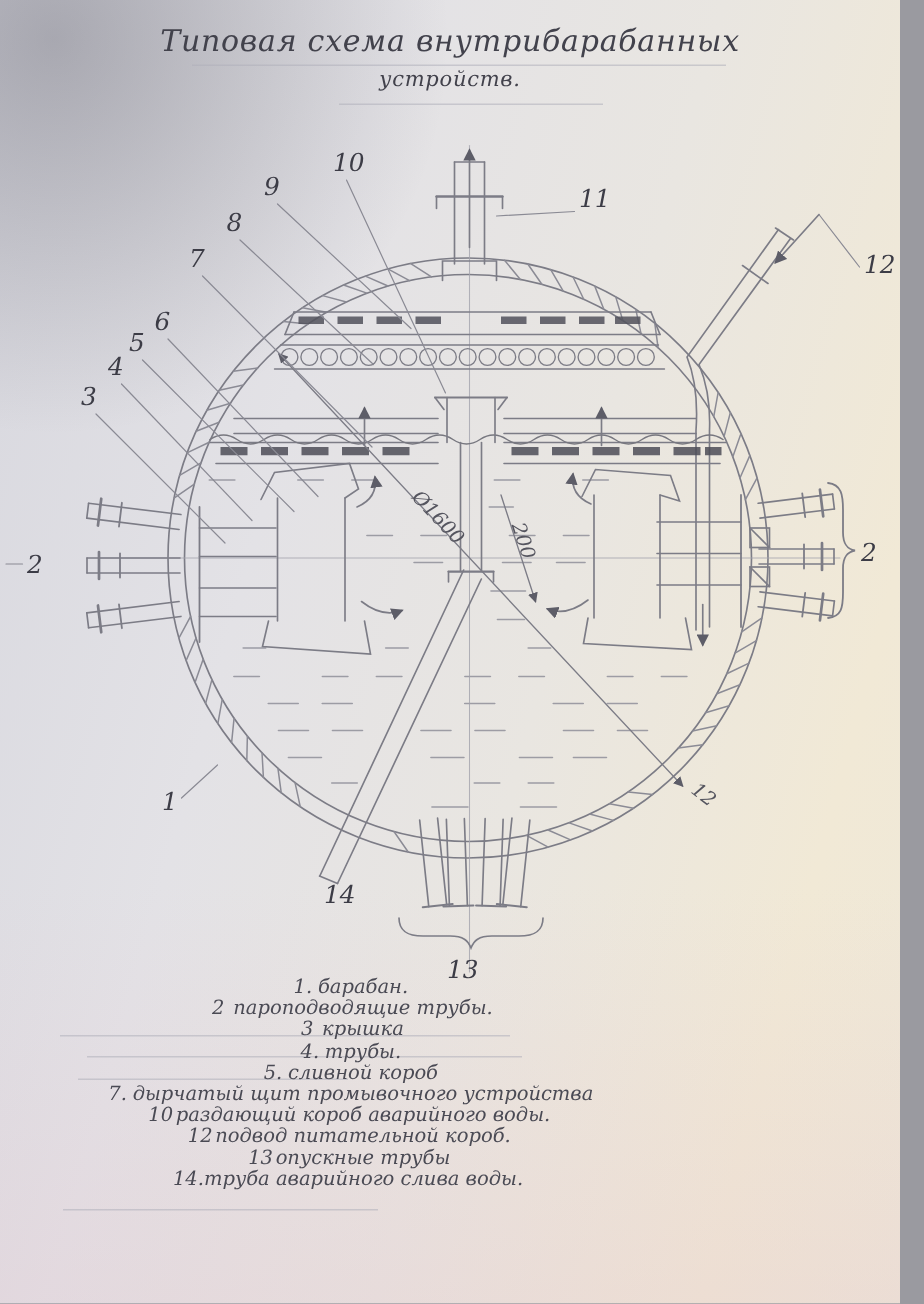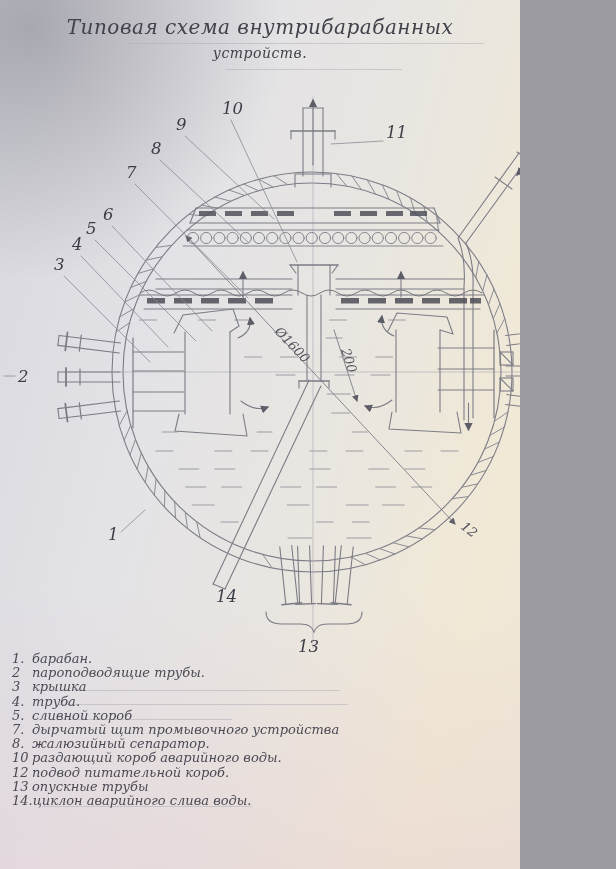--- a/index.html
+++ b/index.html
@@ -1,29 +1,29 @@
 <!DOCTYPE html>
 <html><head>
 <meta charset="utf-8">
 <style>
   html,body{margin:0;padding:0;background:#9a9aa0;}
   .page{
-    position:relative;width:520px;height:869px;overflow:hidden;
+    position:relative;width:600px;height:869px;overflow:hidden;
     background-image:
       radial-gradient(circle at 6% 3%, rgba(55,55,68,.30), rgba(55,55,68,0) 26%),
       linear-gradient(to bottom, rgba(225,190,200,0) 68%, rgba(226,192,203,.28) 100%),
       linear-gradient(105deg,#d7d7de 0%,#e3e2e6 32%,#e9e6e1 58%,#f1e9d6 84%,#efe8d8 100%);
     font-family:"DejaVu Serif","Liberation Serif",serif;
   }
   .title{position:absolute;left:0;top:14px;width:100%;text-align:center;color:#42424c;
     font-style:italic;font-size:20px;line-height:26px;letter-spacing:.5px;}
   .title .t2{font-size:14px;}
   .frule{position:absolute;height:1px;background:#aeaeba;opacity:.55;}
   .legend{position:absolute;left:12px;top:652px;width:440px;margin:0;padding:0;list-style:none;
-    font-style:italic;font-size:13px;line-height:14.2px;color:#4a4a54;}
+    font-style:italic;font-size:13px;line-height:14.2px;color:#4a4a54;text-align:center;}
   .legend li{white-space:nowrap;}
   .legend .lnum{display:inline-block;min-width:20px;}
   svg{position:absolute;left:0;top:0;}
   svg text{font-family:"DejaVu Serif","Liberation Serif",serif;font-style:italic;fill:#3c3c46;}
   .hnum{font-size:16.5px;}
   .hdim{font-size:13px;fill:#55555f;}
 </style>
 </head>
 <body>
 
@@ -419,22 +419,21 @@
 
   <div class="frule" style="left:40px;top:690px;width:300px"></div>
   <div class="frule" style="left:58px;top:704px;width:290px"></div>
   <div class="frule" style="left:52px;top:719px;width:180px"></div>
   <div class="frule" style="left:42px;top:806px;width:210px"></div>
 
   <ol class="legend">
     <li><span class="lnum">1.</span><span>барабан.</span></li>
     <li><span class="lnum">2</span><span>пароподводящие трубы.</span></li>
     <li><span class="lnum">3</span><span>крышка</span></li>
-    <li><span class="lnum">4.</span><span>труба.</span></li>
+    <li><span class="lnum">4.</span><span>трубы.</span></li>
     <li><span class="lnum">5.</span><span>сливной короб</span></li>
     <li><span class="lnum">7.</span><span>дырчатый щит промывочного устройства</span></li>
-    <li><span class="lnum">8.</span><span>жалюзийный сепаратор.</span></li>
     <li><span class="lnum">10</span><span>раздающий короб аварийного воды.</span></li>
     <li><span class="lnum">12</span><span>подвод питательной короб.</span></li>
     <li><span class="lnum">13</span><span>опускные трубы</span></li>
-    <li><span class="lnum">14.</span><span>циклон аварийного слива воды.</span></li>
+    <li><span class="lnum">14.</span><span>труба аварийного слива воды.</span></li>
   </ol>
 </div>
 
 </body></html>

